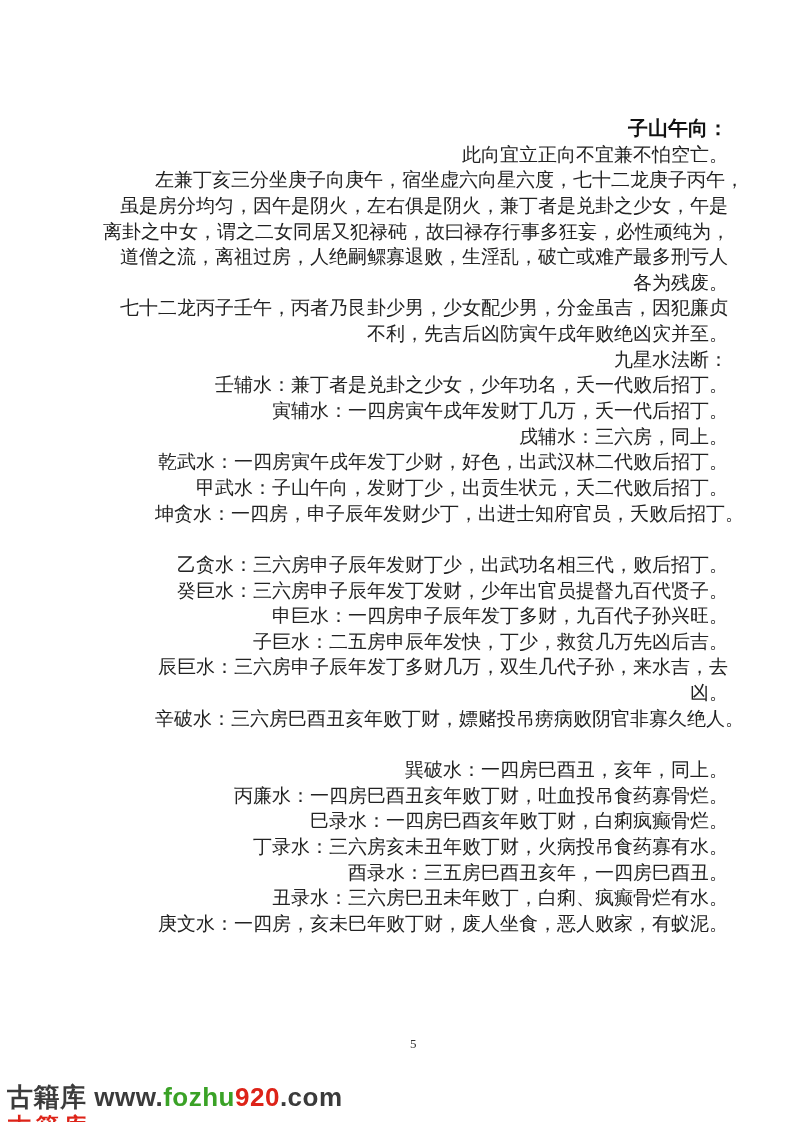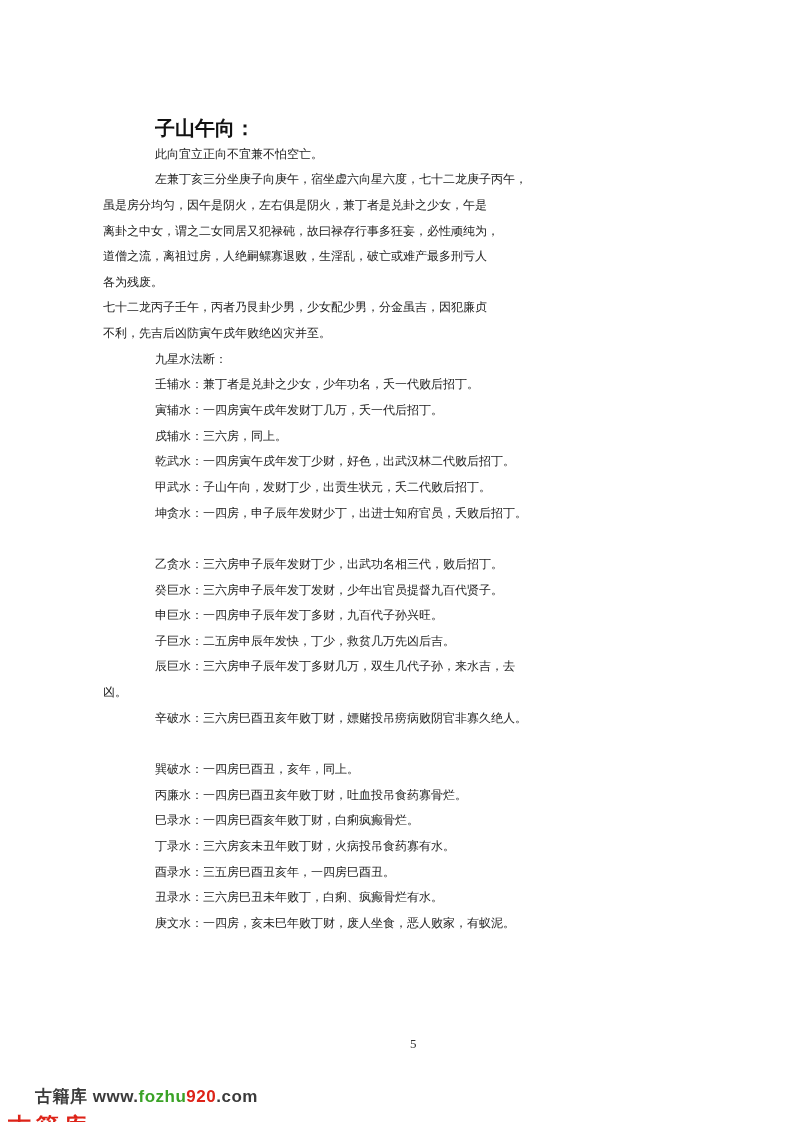--- a/index.html
+++ b/index.html
@@ -8,31 +8,32 @@
     background: #ffffff;
   }
   .page {
     position: relative;
     width: 793px;
     height: 1122px;
     background: #ffffff;
     overflow: hidden;
     font-family: "Liberation Serif", "DejaVu Serif", serif;
     color: #1e1e1e;
+    text-align: right;
   }
   .text-block {
     position: absolute;
     left: 103px;
     top: 116px;
     width: 625px;
   }
   .line {
     height: 25.65px;
     line-height: 25.65px;
-    font-size: 12px;
+    font-size: 19px;
     letter-spacing: 0px;
     white-space: nowrap;
     color: #222222;
   }
   .line.indent {
     padding-left: 52px;
   }
   .line.heading {
     font-family: "Liberation Sans", "DejaVu Sans", sans-serif;
     font-weight: bold;
@@ -49,24 +50,23 @@
     font-size: 13px;
     color: #333333;
     font-family: "Liberation Serif", "DejaVu Serif", serif;
   }
   .watermark {
     position: absolute;
     left: 7px;
     top: 1084px;
     font-family: "Liberation Sans", "DejaVu Sans", sans-serif;
     font-weight: bold;
-    font-size: 17px;
+    font-size: 26px;
     line-height: 26px;
     white-space: nowrap;
-    margin-left: 28px;
   }
   .watermark span { letter-spacing: 0.5px; }
   .watermark-clip {
     position: absolute;
     left: 8px;
     top: 1113px;
     height: 9px;
     overflow: hidden;
     font-family: "Liberation Sans", "DejaVu Sans", sans-serif;
     font-weight: bold;

